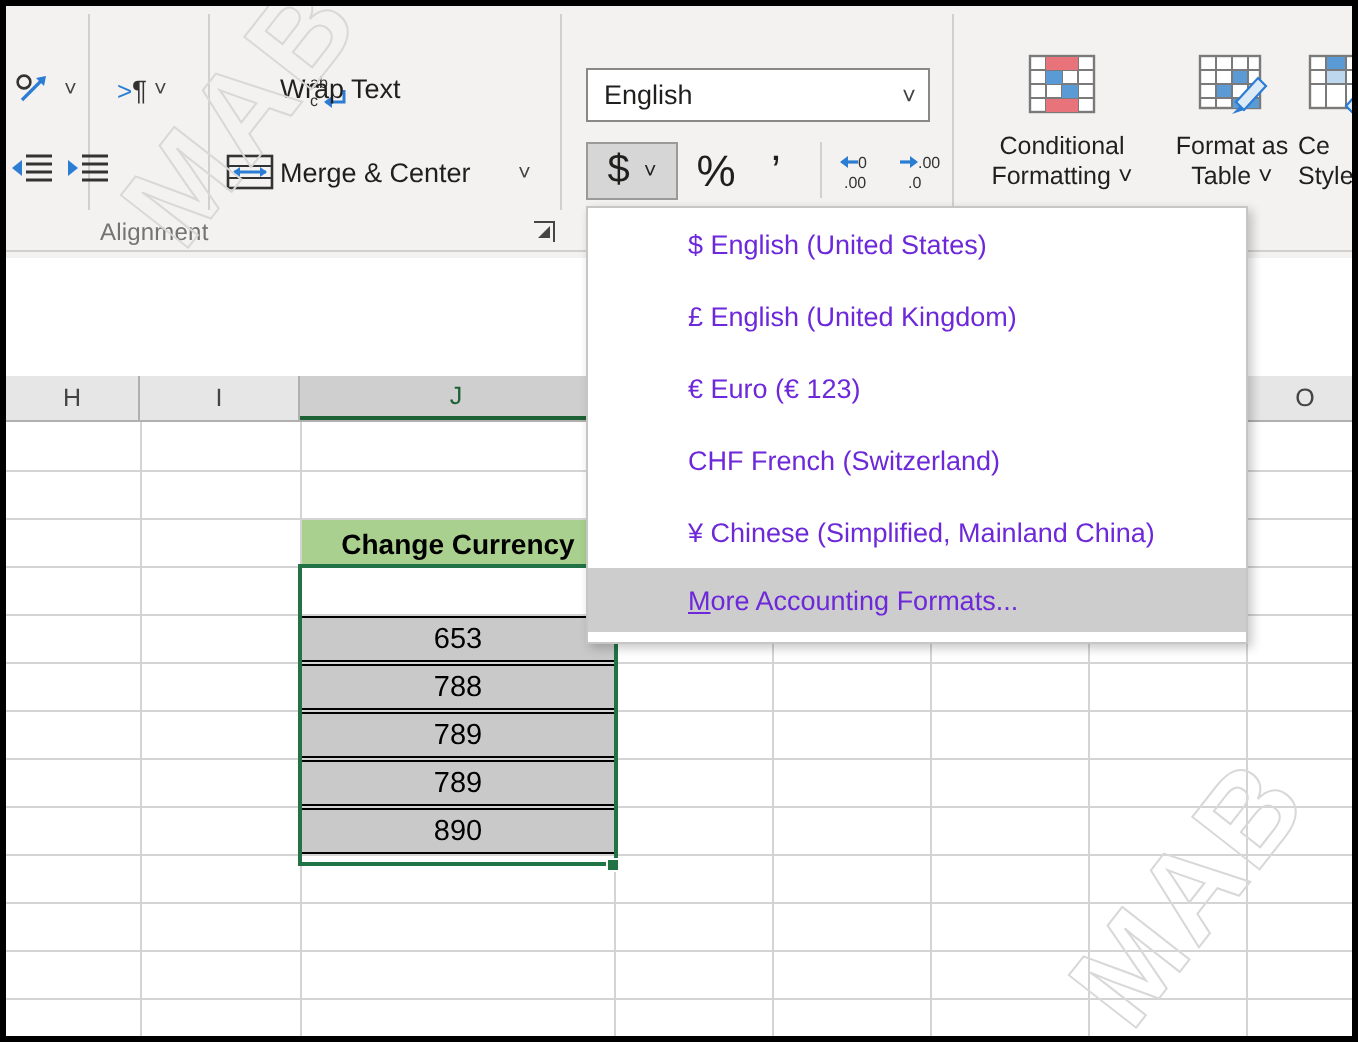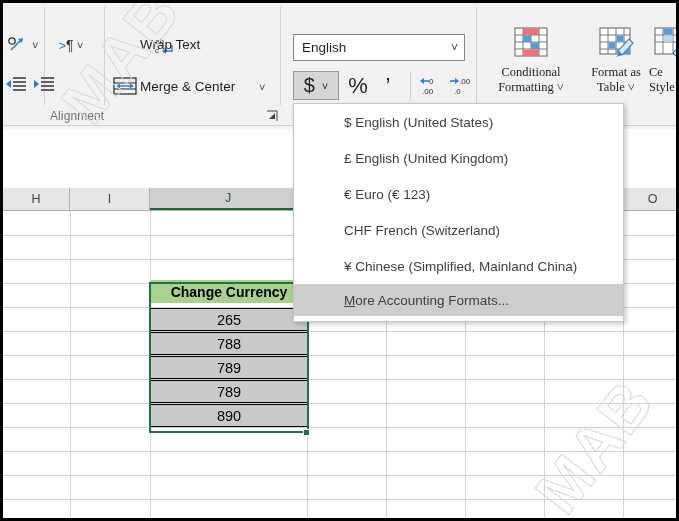--- a/index.html
+++ b/index.html
@@ -100,21 +100,20 @@
     background: #d6d6d6;
     border: 1px solid #9a9a9a;
   }
 
   
   .bigbtn {
     position: absolute;
     width: 78px;
     display: flex; flex-direction: column; align-items: center;
     text-align: center;
-    font-family: Liberation Serif, serif;
   }
   .bigbtn .ttl {
     font-size: 12.5px; color: #201f1e;
     line-height: 15px;
     white-space: nowrap;
   }
 
   
   .sheet {
     position: absolute;
@@ -151,21 +150,20 @@
   .cell {
     position: absolute;
     display: flex; align-items: center;
     font-size: 14.5px; color: #000000;
   }
   .cell.hdr-green {
     background: #a9d08e;
     justify-content: center;
     font-weight: 700;
     font-size: 14px;
-    margin-top: 20px;
   }
   .cell.num {
     justify-content: center;
     border-top: 1px solid #000000;
     border-bottom: 1px solid #000000;
   }
   .cell.num.active { background: #ffffff; }
   .cell.num.selected { background: #c9c9c9; }
 
   .sel-rect {
@@ -188,21 +186,21 @@
     background: #ffffff;
     border: 1px solid #c8c6c4;
     box-shadow: 2px 2px 5px rgba(0,0,0,.22);
     z-index: 40;
   }
   .menu-item {
     position: relative;
     height: 36px;
     display: flex; align-items: center;
     padding-left: 50px;
-    font-size: 13.5px; color: #404040;
+    font-size: 13.5px; color: #6d28d9;
     white-space: nowrap;
   }
   .menu-item.highlight { background: #cdcdcd; }
   .menu-item .acc { text-decoration: underline; }
 </style>
 </head>
 <body>
 
 <div id="app">
 
@@ -415,21 +413,21 @@
     <div class="gridline-h" style="left:0; top:226px; width:673px;"></div>
     <div class="gridline-h" style="left:0; top:250px; width:673px;"></div>
     <div class="gridline-h" style="left:0; top:274px; width:673px;"></div>
     <div class="gridline-h" style="left:0; top:298px; width:673px;"></div>
     <div class="gridline-h" style="left:0; top:322px; width:673px;"></div>
     <div class="gridline-h" style="left:0; top:346px; width:673px;"></div>
     <div class="gridline-h" style="left:0; top:370px; width:673px;"></div>
 
     <div class="cell hdr-green" style="left:148px; top:131px; width:156px; height:23px;">Change Currency</div>
 
-    <div class="cell num selected" style="left:148px; top:179px; width:156px; height:23px;">265</div>
+    <div class="cell num selected" style="left:148px; top:179px; width:156px; height:23px;">653</div>
     <div class="cell num selected" style="left:148px; top:203px; width:156px; height:23px;">788</div>
     <div class="cell num selected" style="left:148px; top:227px; width:156px; height:23px;">789</div>
     <div class="cell num selected" style="left:148px; top:251px; width:156px; height:23px;">789</div>
     <div class="cell num selected" style="left:148px; top:275px; width:156px; height:23px;">890</div>
 
     <div class="sel-rect" style="left:146px; top:153px; width:160px; height:151px;"></div>
     <div class="fill-handle" style="left:300px; top:300px;"></div>
   </div>
 
   <div class="menu">

